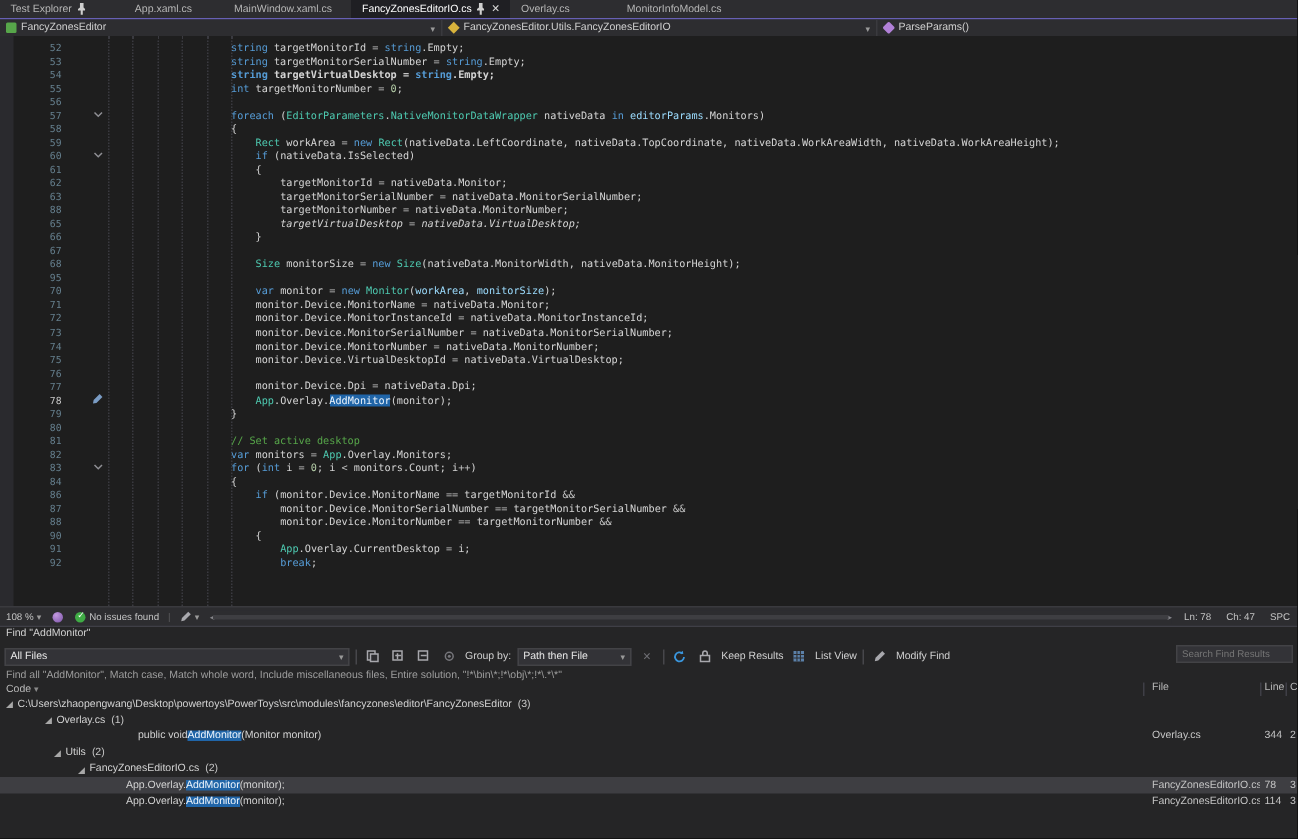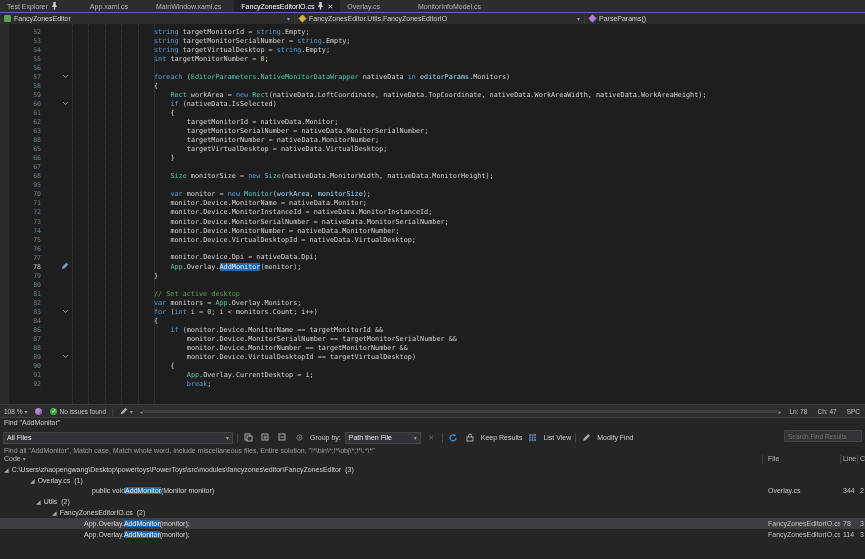--- a/index.html
+++ b/index.html
@@ -172,21 +172,21 @@
           <span class="code" style="padding-left: 82px;"><span class="tk-kw">string </span><span class="tk-id">targetMonitorId </span><span class="tk-op">= </span><span class="tk-kw">string</span><span class="tk-id">.Empty;</span></span>
         </div>
         <div class="cl">
           <span class="ln">53</span>
           <span class="fold"></span>
           <span class="code" style="padding-left: 82px;"><span class="tk-kw">string </span><span class="tk-id">targetMonitorSerialNumber </span><span class="tk-op">= </span><span class="tk-kw">string</span><span class="tk-id">.Empty;</span></span>
         </div>
         <div class="cl">
           <span class="ln">54</span>
           <span class="fold"></span>
-          <span class="code" style="padding-left: 82px;"><span class="tk-kw">string </span><span class="tk-id">targetVirtualDesktop </span><span class="tk-op">= </span><span class="tk-kw">string</span><span class="tk-id">.Empty;</span></span>
+          <span class="code" style="padding-left: 82px; font-weight: bold;"><span class="tk-kw">string </span><span class="tk-id">targetVirtualDesktop </span><span class="tk-op">= </span><span class="tk-kw">string</span><span class="tk-id">.Empty;</span></span>
         </div>
         <div class="cl">
           <span class="ln">55</span>
           <span class="fold"></span>
           <span class="code" style="padding-left: 82px;"><span class="tk-kw">int </span><span class="tk-id">targetMonitorNumber </span><span class="tk-op">= </span><span class="tk-nu">0</span><span class="tk-id">;</span></span>
         </div>
         <div class="cl">
           <span class="ln">56</span>
           <span class="fold"></span>
           <span class="code" style="padding-left: 0px;"></span>
@@ -235,21 +235,21 @@
           <span class="code" style="padding-left: 114.8px;"><span class="tk-id">targetMonitorSerialNumber </span><span class="tk-op">= </span><span class="tk-id">nativeData.MonitorSerialNumber;</span></span>
         </div>
         <div class="cl">
           <span class="ln">88</span>
           <span class="fold"></span>
           <span class="code" style="padding-left: 114.8px;"><span class="tk-id">targetMonitorNumber </span><span class="tk-op">= </span><span class="tk-id">nativeData.MonitorNumber;</span></span>
         </div>
         <div class="cl">
           <span class="ln">65</span>
           <span class="fold"></span>
-          <span class="code" style="padding-left: 114.8px;"><span class="tk-id">targetVirtualDesktop </span><span class="tk-op">= </span><span class="tk-id">nativeData.VirtualDesktop;</span></span>
+          <span class="code" style="padding-left: 114.8px; font-style: italic;"><span class="tk-id">targetVirtualDesktop </span><span class="tk-op">= </span><span class="tk-id">nativeData.VirtualDesktop;</span></span>
         </div>
         <div class="cl">
           <span class="ln">66</span>
           <span class="fold"></span>
           <span class="code" style="padding-left: 98.4px;"><span class="tk-id">}</span></span>
         </div>
         <div class="cl">
           <span class="ln">67</span>
           <span class="fold"></span>
           <span class="code" style="padding-left: 0px;"></span>
@@ -354,29 +354,20 @@
         </div>
         <div class="cl">
           <span class="ln">87</span>
           <span class="fold"></span>
           <span class="code" style="padding-left: 114.8px;"><span class="tk-id">monitor.Device.MonitorSerialNumber </span><span class="tk-op">== </span><span class="tk-id">targetMonitorSerialNumber </span><span class="tk-op">&amp;&amp;</span></span>
         </div>
         <div class="cl">
           <span class="ln">88</span>
           <span class="fold"></span>
           <span class="code" style="padding-left: 114.8px;"><span class="tk-id">monitor.Device.MonitorNumber </span><span class="tk-op">== </span><span class="tk-id">targetMonitorNumber </span><span class="tk-op">&amp;&amp;</span></span>
-        </div>
-        <div class="cl">
-          <span class="ln">89</span>
-          <span class="fold">
-            <span><svg width="7" height="5" viewBox="0 0 7 5">
-                <path d="M1 1l2.5 2.5L6 1" stroke="#8f8f94" fill="none"></path>
-              </svg></span>
-          </span>
-          <span class="code" style="padding-left: 114.8px;"><span class="tk-id">monitor.Device.VirtualDesktopId </span><span class="tk-op">== </span><span class="tk-id">targetVirtualDesktop</span><span class="tk-id">)</span></span>
         </div>
         <div class="cl">
           <span class="ln">90</span>
           <span class="fold"></span>
           <span class="code" style="padding-left: 98.4px;"><span class="tk-id">{</span></span>
         </div>
         <div class="cl">
           <span class="ln">91</span>
           <span class="fold"></span>
           <span class="code" style="padding-left: 114.8px;"><span class="tk-ty">App</span><span class="tk-id">.Overlay.CurrentDesktop </span><span class="tk-op">= </span><span class="tk-id">i;</span></span>

